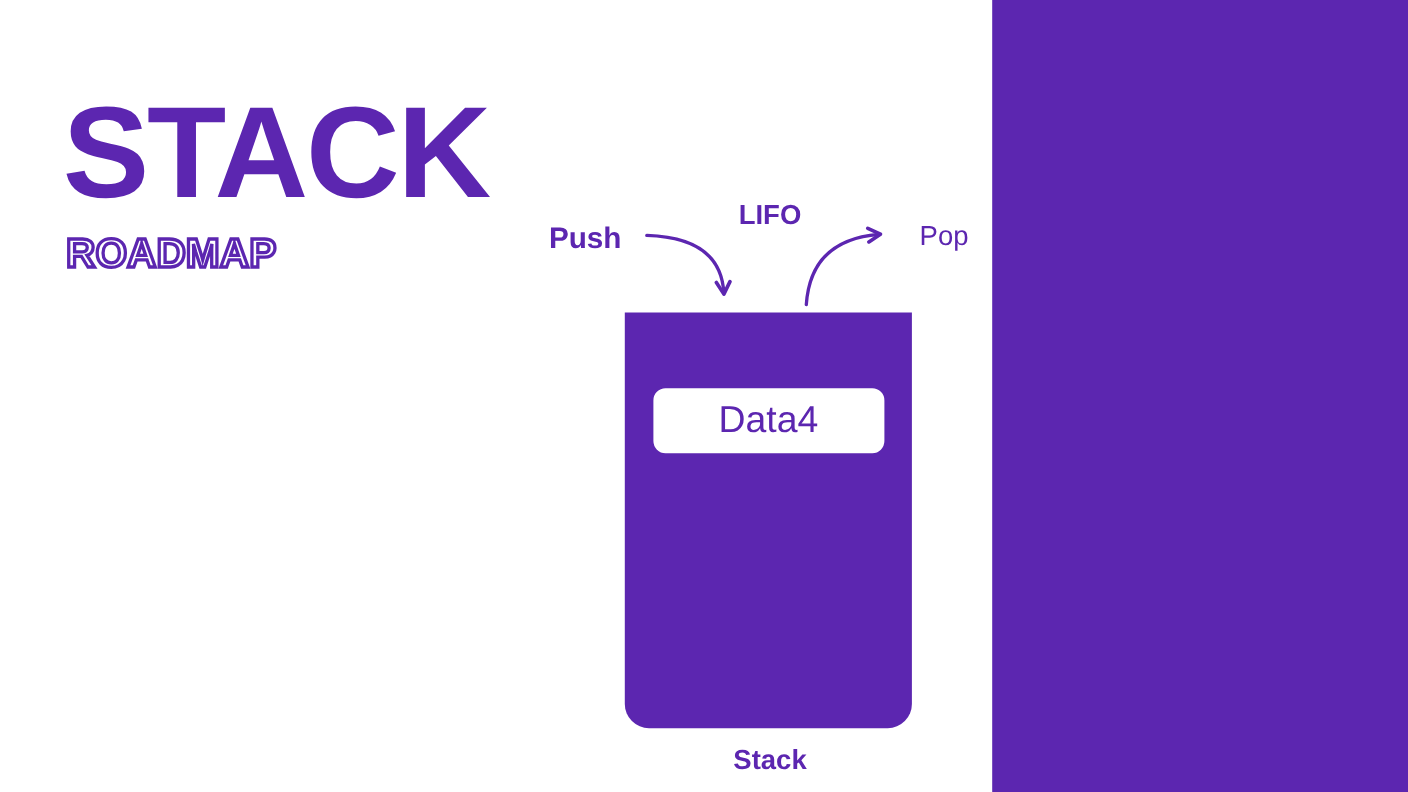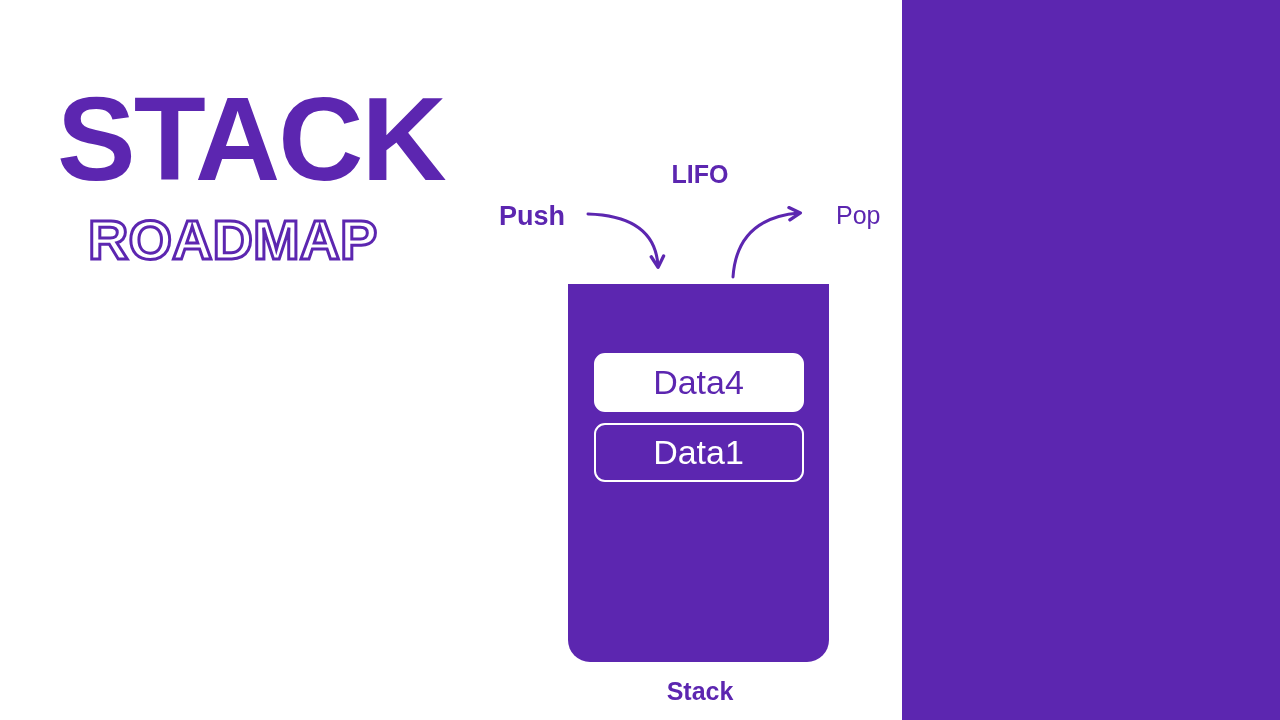--- a/index.html
+++ b/index.html
@@ -26,33 +26,32 @@
     left: 57px; top: 80px;
     font-size: 118px;
     font-weight: 800;
     letter-spacing: -2px;
     color: #5C26B0;
     line-height: 1;
   }
   .page-subtitle {
     position: absolute;
     left: 60px; top: 212px;
-    font-size: 56px;
+    font-size: 37px;
     font-weight: 800;
     letter-spacing: 0px;
     color: #ffffff;
     -webkit-text-stroke: 3px #5C26B0;
     line-height: 1;
-    margin-left: 28px;
   }
 
   
   .lifo-label {
     position: absolute;
-    left: 630px; top: 160px; width: 140px;
+    left: 630px; top: 182px; width: 140px;
     text-align: center;
     font-size: 25px; font-weight: 700;
     color: #5C26B0;
   }
   .push-label {
     position: absolute;
     left: 499px; top: 201px;
     font-size: 27px; font-weight: 700;
     color: #5C26B0;
   }
@@ -131,20 +130,19 @@
         <marker id="arrowhead" viewBox="0 0 12 12" refX="9" refY="6" markerWidth="5.5" markerHeight="5.5" orient="auto-start-reverse">
           <path d="M 2 1.5 L 10 6 L 2 10.5" fill="none" stroke="#5C26B0" stroke-width="2.4" stroke-linecap="round" stroke-linejoin="round"></path>
         </marker>
       </defs>
       <path d="M 588 214 Q 655 216 658 266" fill="none" stroke="#5C26B0" stroke-width="3" stroke-linecap="round" marker-end="url(#arrowhead)"></path>
       <path d="M 733 277 Q 737 218 799 213" fill="none" stroke="#5C26B0" stroke-width="3" stroke-linecap="round" marker-end="url(#arrowhead)"></path>
     </svg>
 
     <div class="stack-container">
       <div class="stack-item top">Data4</div>
-      <div class="stack-item">Data1</div>
     </div>
 
     <div class="stack-caption">Stack</div>
 
   </section>
 
 </main>
 
 </body></html>

